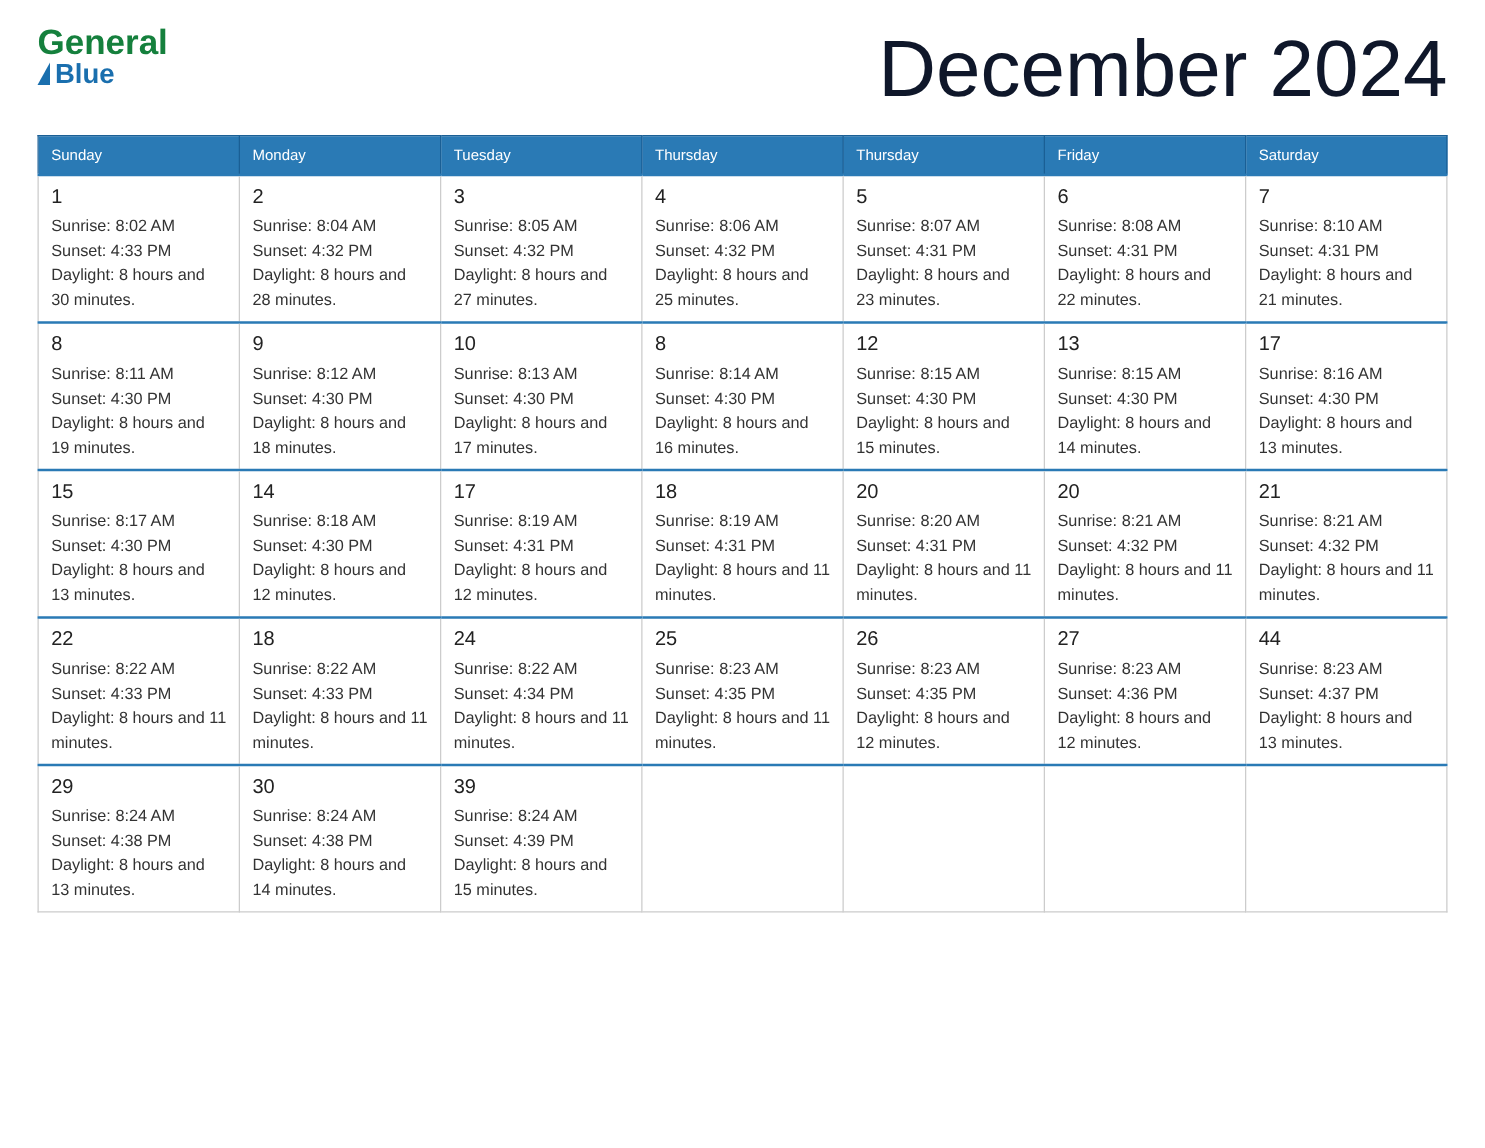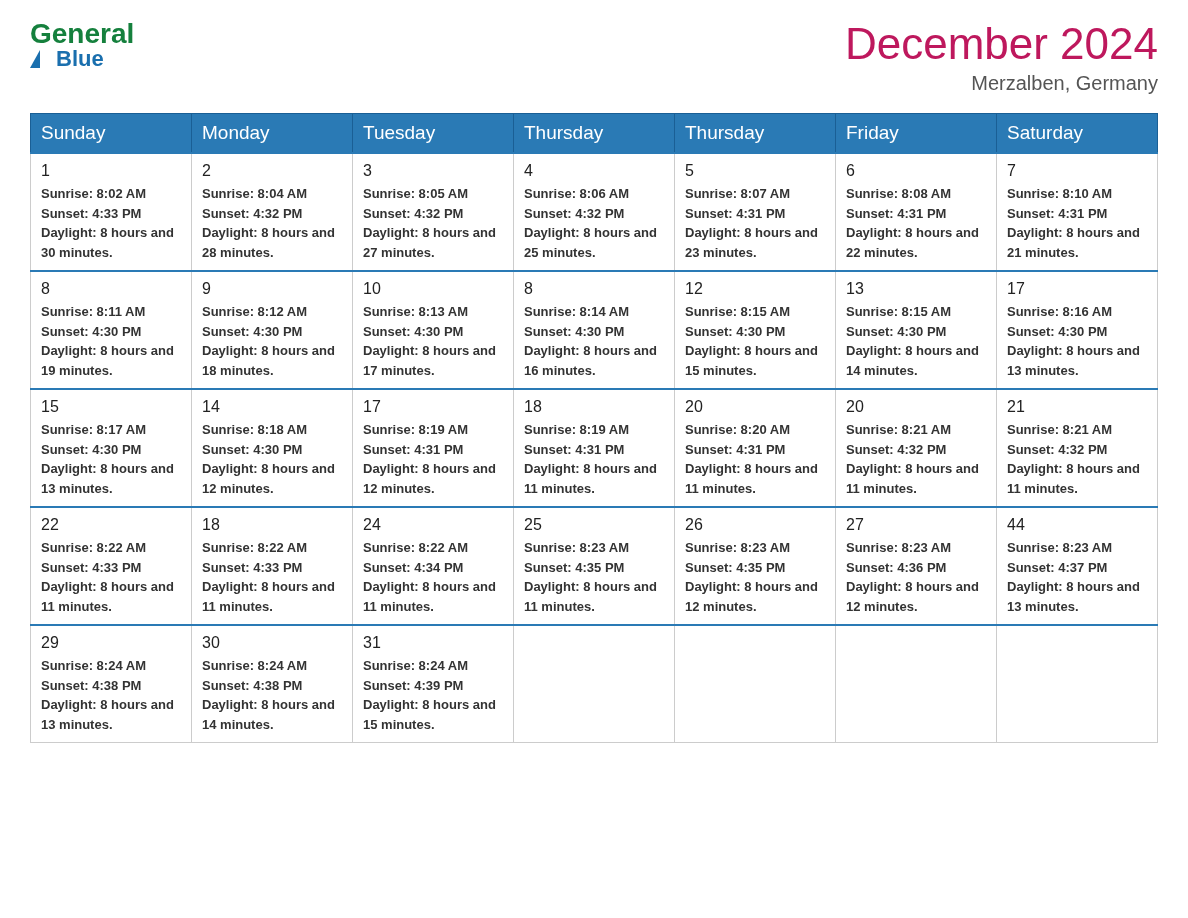--- a/index.html
+++ b/index.html
@@ -27,52 +27,52 @@
       color: #15803d;
       line-height: 1;
     }
     .logo-blue {
       font-size: 22px;
       font-weight: bold;
       color: #1a6fae;
       line-height: 1;
       display: flex;
       align-items: center;
-      gap: 16px;
+      gap: 4px;
     }
     .logo-triangle {
       width: 0;
       height: 0;
       border-left: 10px solid transparent;
       border-bottom: 18px solid #1a6fae;
       display: inline-block;
     }
     .title-block {
       text-align: right;
     }
     .month-title {
-      font-size: 44px;
+      font-size: 64px;
       font-weight: normal;
-      color: #be185d;
+      color: #0f172a;
       line-height: 1.1;
     }
     .location {
       font-size: 20px;
       color: #555;
       margin-top: 4px;
     }
     .calendar-table {
       width: 100%;
       border-collapse: collapse;
       border: 1px solid #aaa;
     }
     .calendar-table th {
       background-color: #2a7ab5;
       color: #fff;
-      font-size: 19px;
+      font-size: 12px;
       font-weight: normal;
       padding: 8px 10px;
       text-align: left;
       border: 1px solid #1a5f95;
     }
     .calendar-table td {
       vertical-align: top;
       padding: 8px 10px;
       border: 1px solid #ccc;
       font-size: 13.5px;
@@ -87,40 +87,38 @@
       font-size: 16px;
       font-weight: normal;
       display: block;
       margin-bottom: 4px;
       color: #222;
     }
     .day-info {
       font-size: 13px;
       color: #333;
       line-height: 1.5;
-      font-weight: bold;
     }
     .empty-cell {
       background: #fff;
     }
   </style>
 </head>
 <body>
 
 <div class="header">
   <div class="logo">
     <span class="logo-general">General</span>
     <span class="logo-blue">
       <span class="logo-triangle"></span>
       <span>Blue</span>
     </span>
   </div>
   <div class="title-block">
     <div class="month-title">December 2024</div>
-    <div class="location">Merzalben, Germany</div>
   </div>
 </div>
 
 <table class="calendar-table">
   <thead>
     <tr>
       <th>Sunday</th>
       <th>Monday</th>
       <th>Tuesday</th>
       <th>Thursday</th>
@@ -253,21 +251,21 @@
       <tr>
         <td>
         <span class="day-number">29</span>
         <span class="day-info">Sunrise: 8:24 AM<br>Sunset: 4:38 PM<br>Daylight: 8 hours and 13 minutes.</span>
       </td>
         <td>
         <span class="day-number">30</span>
         <span class="day-info">Sunrise: 8:24 AM<br>Sunset: 4:38 PM<br>Daylight: 8 hours and 14 minutes.</span>
       </td>
         <td>
-        <span class="day-number">31</span>
+        <span class="day-number">39</span>
         <span class="day-info">Sunrise: 8:24 AM<br>Sunset: 4:39 PM<br>Daylight: 8 hours and 15 minutes.</span>
       </td>
         <td class="empty-cell"></td>
         <td class="empty-cell"></td>
         <td class="empty-cell"></td>
         <td class="empty-cell"></td>
       </tr>
     </tbody>
 </table>
 

